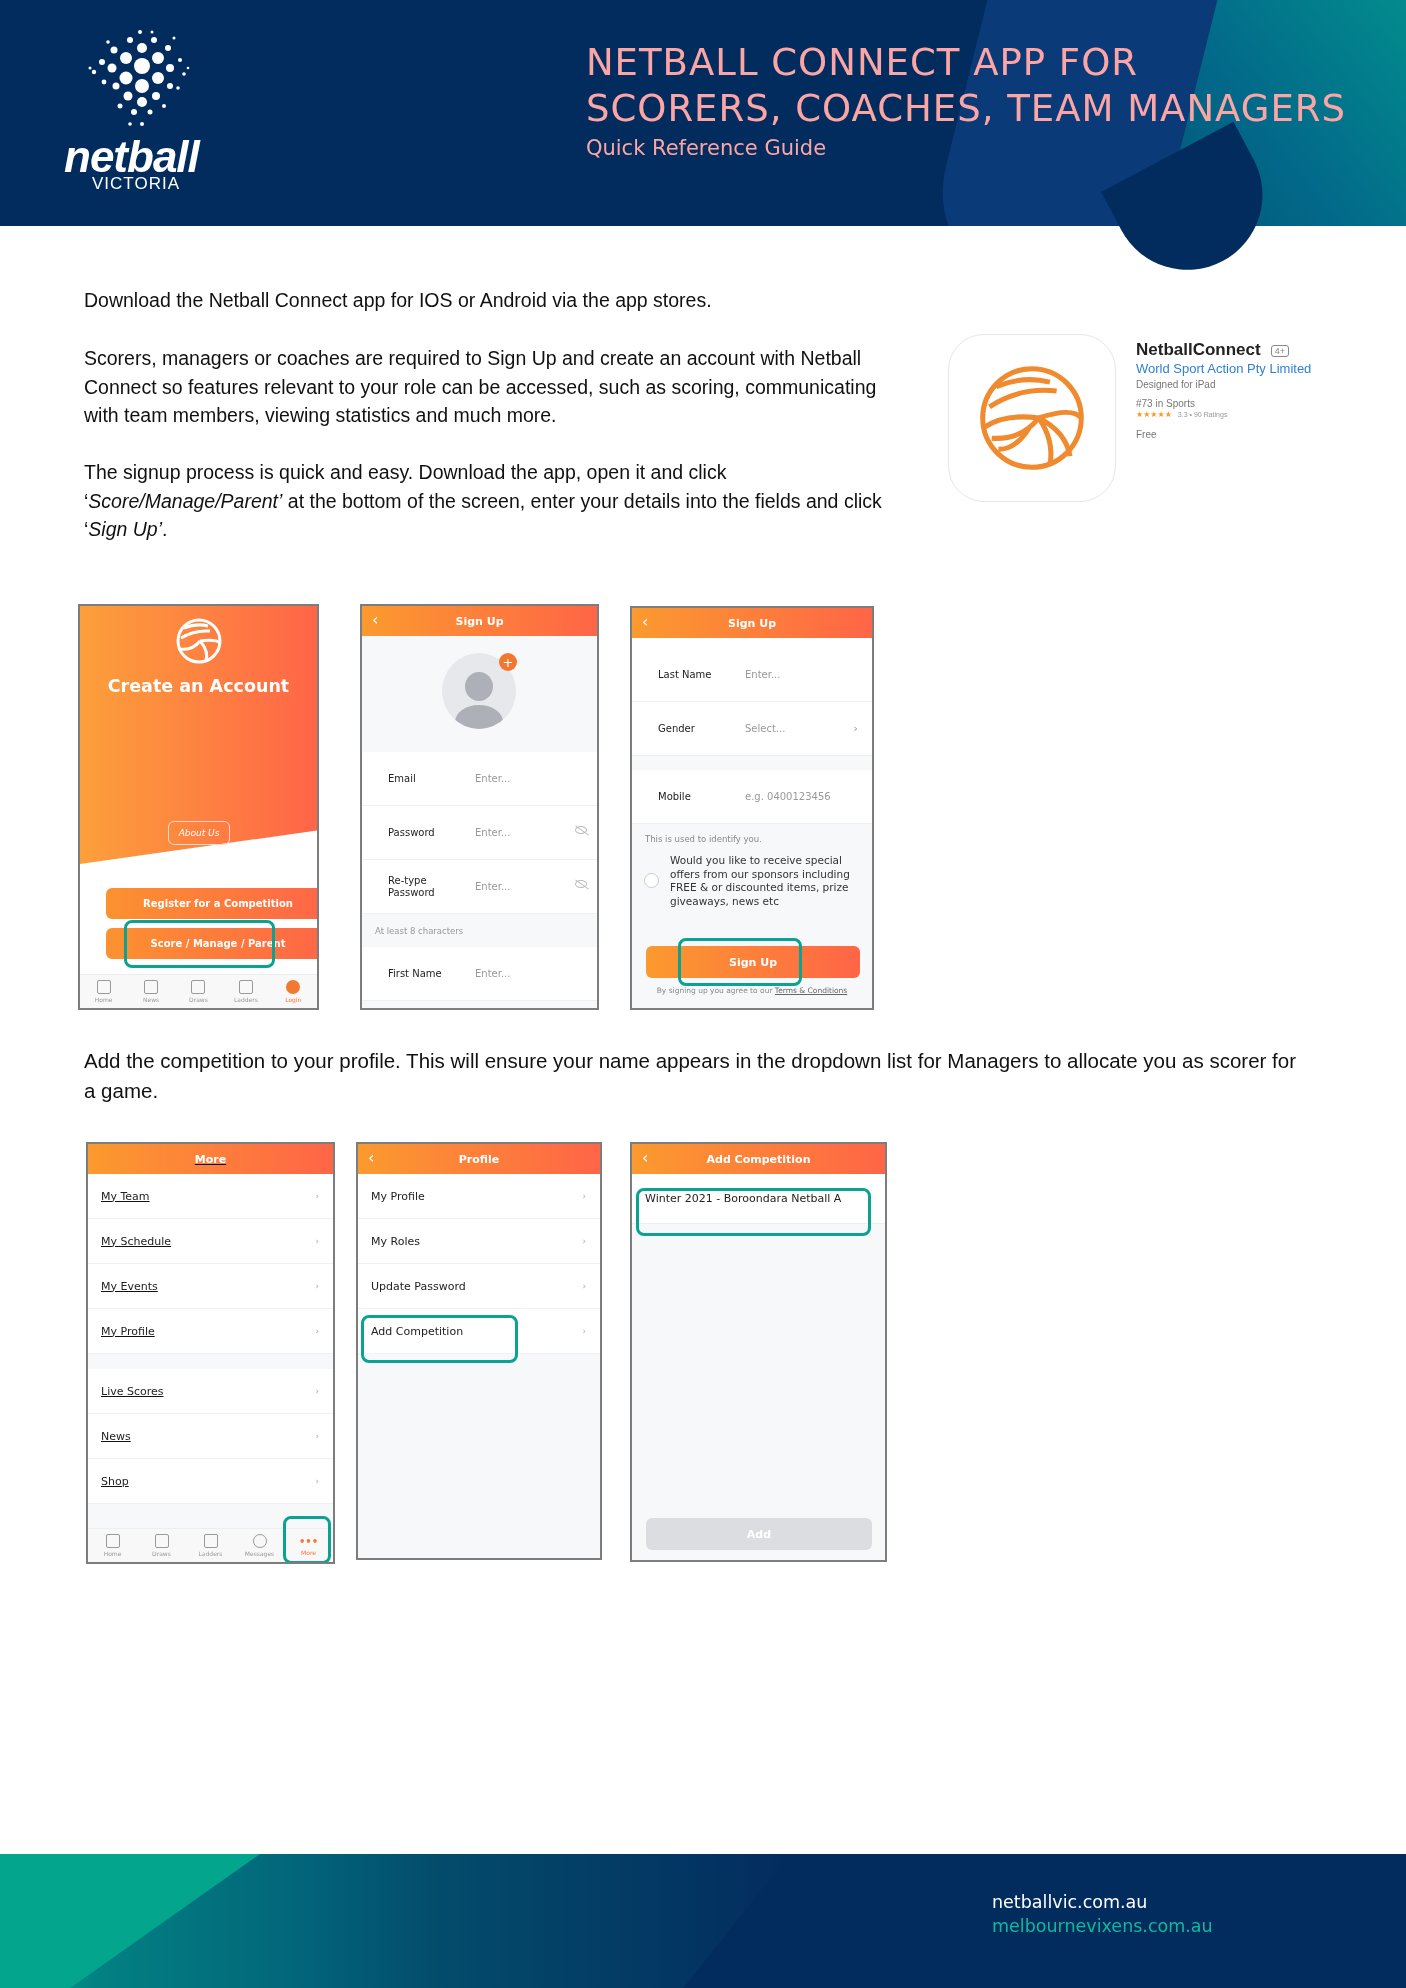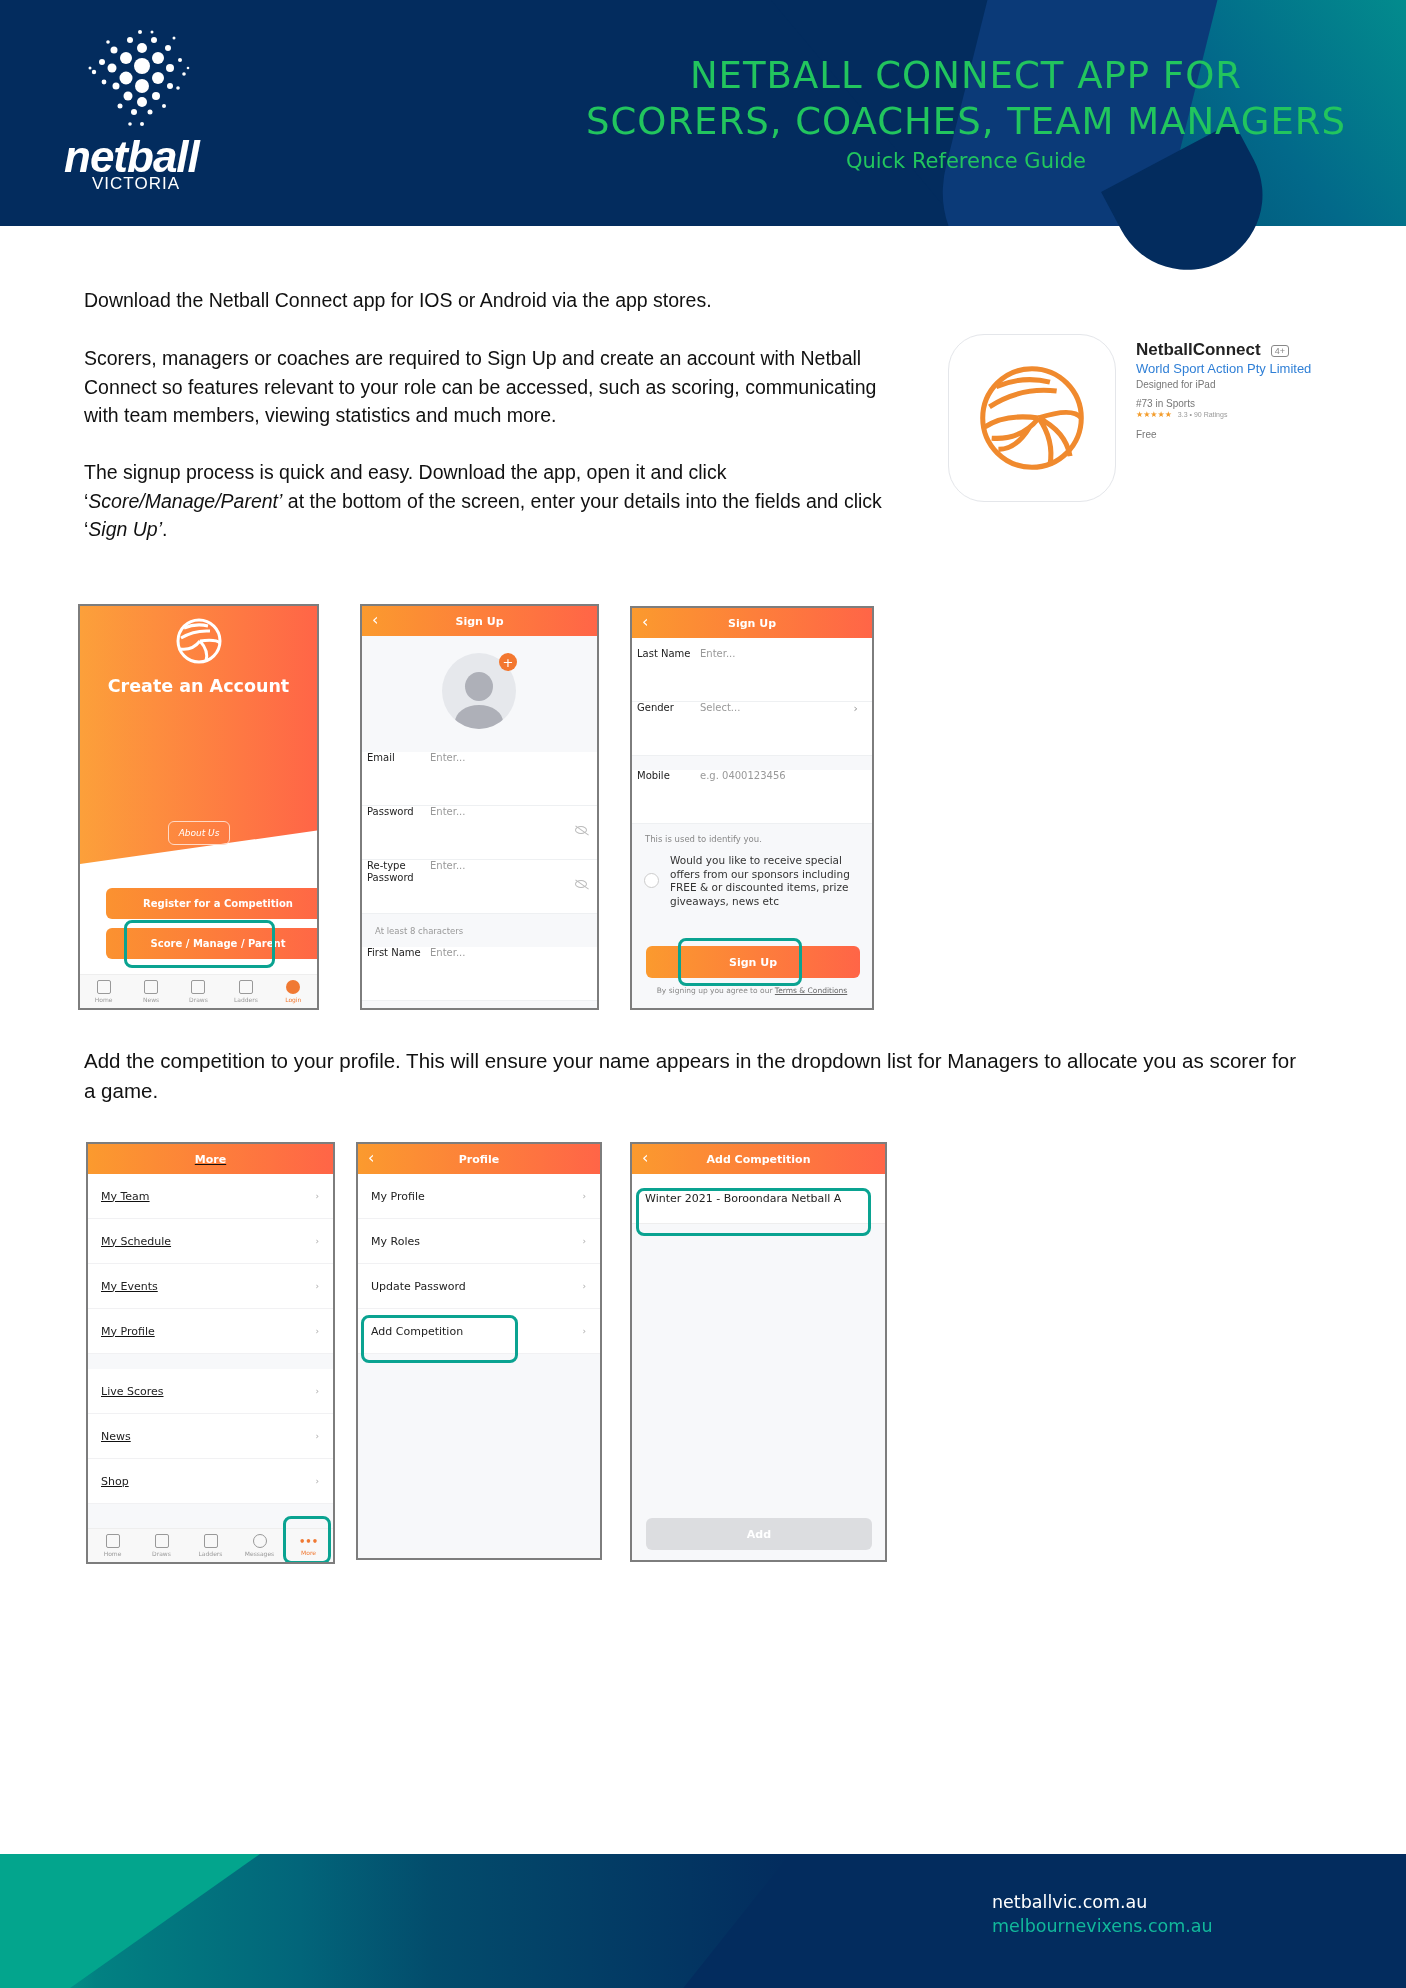--- a/index.html
+++ b/index.html
@@ -12,21 +12,21 @@
     background: linear-gradient(90deg, #034a6e 0%, #02698a 45%, #03a08f 100%);
     transform: skewX(38deg); transform-origin: top left; }
   .header .band2 { position: absolute; left: 960px; top: -60px; width: 230px; height: 340px;
     background: #0b3a78; transform: skewX(-14deg); border-radius: 0 0 120px 120px; }
   .header .band3 { position: absolute; left: 880px; top: -20px; width: 270px; height: 300px;
     background: #032c5e; transform: skewX(40deg); }
   .logo { position: absolute; left: 60px; top: 28px; width: 170px; height: 170px; }
   .logo .dots { position: absolute; left: 22px; top: 0; width: 120px; height: 110px; }
   .logo .word { position: absolute; left: 4px; top: 104px; font-size: 44px; font-style: italic; font-weight: bold; color: #fff; letter-spacing: -1px; }
   .logo .sub { position: absolute; left: 32px; top: 146px; font-size: 17px; color: #fff; letter-spacing: 1px; }
-  .title { position: absolute; right: 60px; top: 53px; text-align: center; color: #22c55e; z-index: 3; }
+  .title { position: absolute; right: 60px; top: 40px; text-align: left; color: #fca5a5; z-index: 3; }
   .title .l1, .title .l2 { font-size: 37px; letter-spacing: 1px; line-height: 46px; font-family: "DejaVu Sans", sans-serif; }
   .title .l3 { font-size: 21px; line-height: 32px; font-family: "DejaVu Sans", sans-serif; }
 
   
   .para { position: absolute; left: 84px; font-family: "Liberation Sans", sans-serif; font-size: 19.5px; line-height: 28.5px; color: #111; }
   .p1 { top: 286px; }
   .p2 { top: 344px; width: 820px; }
   .p3 { top: 458px; width: 840px; }
   .p4 { top: 1046px; width: 1220px; font-size: 20.5px; line-height: 30px; }
 
@@ -65,21 +65,21 @@
   .tab.active { color: #f07933; }
   .tab.active .ic { border: none; background: #f07933; border-radius: 50%; }
 
   
   .s2 { left: 360px; top: 604px; width: 239px; height: 406px; background: #f7f8fa; }
   .s2 .avatararea { height: 116px; background: #f7f8fa; position: relative; }
   .s2 .avatar { position: absolute; left: 80px; top: 17px; width: 74px; height: 76px; border-radius: 50%; background: #e6e8ec; overflow: hidden; }
   .s2 .avatar .head { position: absolute; left: 23px; top: 19px; width: 28px; height: 29px; border-radius: 50%; background: #aeb0b8; }
   .s2 .avatar .body { position: absolute; left: 13px; top: 52px; width: 48px; height: 34px; border-radius: 50% 50% 0 0; background: #aeb0b8; }
   .s2 .plus { position: absolute; left: 137px; top: 17px; width: 18px; height: 18px; border-radius: 50%; background: #f3772f; color: #fff; font-size: 13px; display:flex; align-items:center; justify-content:center; }
-  .frow { height: 54px; background: #fff; border-bottom: 1px solid #eef0f2; display:flex; padding-left: 5px; font-size: 10px; color: #222; position: relative; }
+  .frow { height: 54px; background: #fff; border-bottom: 1px solid #eef0f2; display:flex; align-items:center; padding-left: 26px; font-size: 10px; color: #222; position: relative; gap: 24px; }
   .frow .lbl { width: 63px; line-height: 12px; }
   .frow .val { color: #999; }
   .frow .eye { position: absolute; right: 10px; top: 20px; width: 12px; height: 8px; border: 1.2px solid #bbb; border-radius: 50%; }
   .frow .eye::after { content:""; position:absolute; left:-2px; top:3px; width:16px; height:1.2px; background:#bbb; transform: rotate(35deg); }
   .hint { height: 33px; display:flex; align-items:center; padding-left: 13px; font-size: 8.5px; color: #999; background: #f7f8fa; }
 
   
   .s3 { left: 630px; top: 606px; width: 244px; height: 404px; background: #f7f8fa; }
   .s3 .gap { height: 10px; background: #f7f8fa; }
   .s3 .chev { position: absolute; right: 14px; color: #999; font-size: 11px; }

